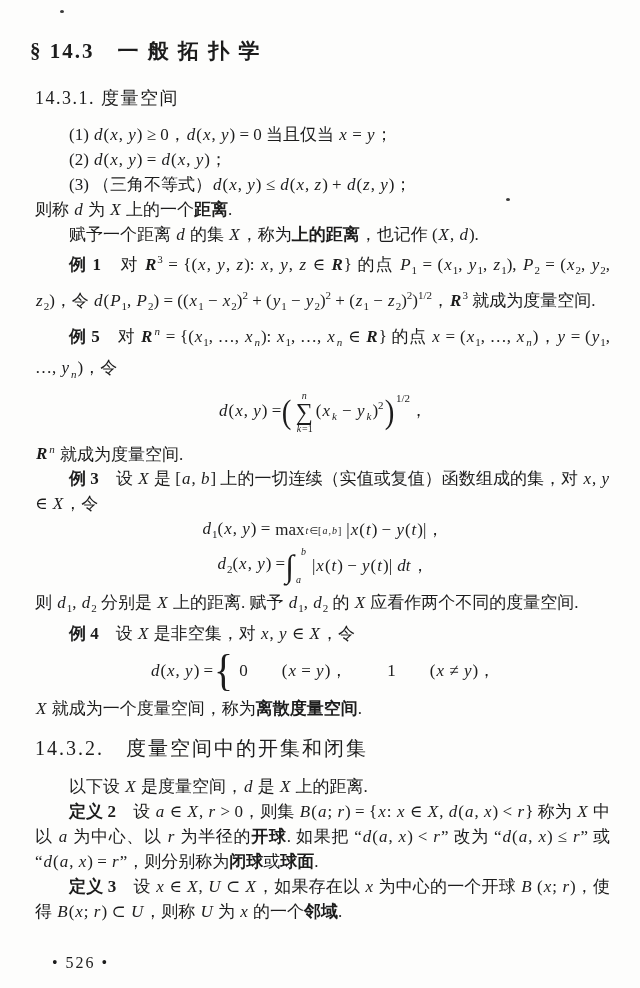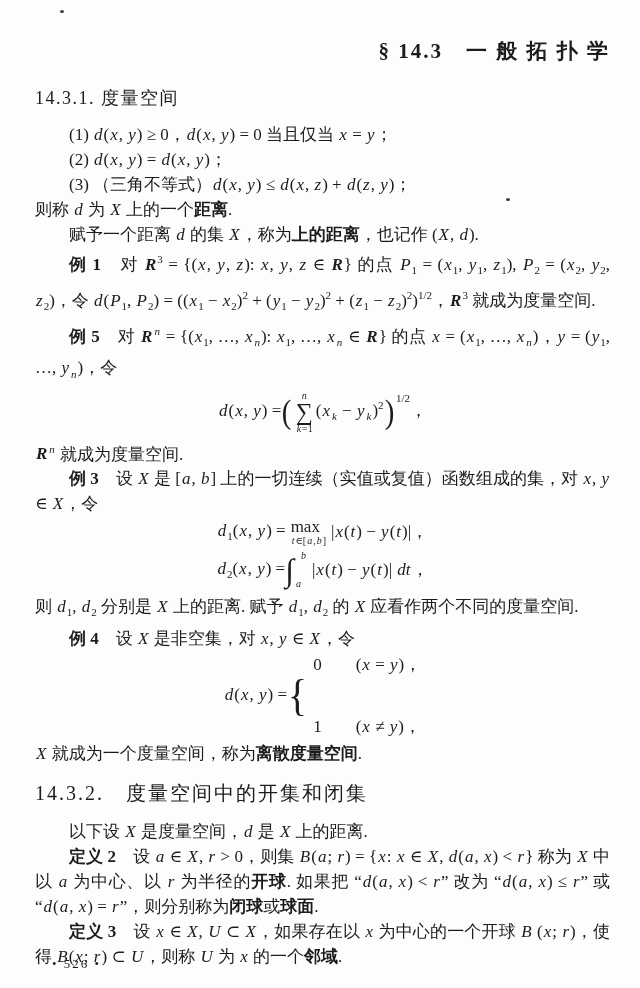--- a/index.html
+++ b/index.html
@@ -11,21 +11,21 @@
     color:#1c1c1c;
     font-family:"Liberation Serif","DejaVu Serif",serif;
     overflow:hidden;
     box-sizing:border-box;
   }
   .speck{position:absolute;background:#3a3a3a;border-radius:50%;}
   .speck1{left:60px;top:10px;width:4px;height:3px;}
   .speck2{left:506px;top:198px;width:4px;height:3px;}
   .title{
     margin:36px 30px 0 30px;
-    text-align:right;
+    text-align:left;
     font-size:21px;line-height:30px;
     font-weight:bold;
     letter-spacing:2px;
   }
   .h-sub{
     margin:20px 17px 0 35px;
     font-size:18px;line-height:24px;
     font-weight:normal;
     letter-spacing:1.5px;
   }
@@ -48,32 +48,32 @@
   
   .formula{
     display:flex;justify-content:center;align-items:center;
     margin:3px 0;line-height:1.2;
   }
   .bigparen{font-size:34px;line-height:1;transform:scaleX(0.85);}
   .sigma-block{display:inline-flex;flex-direction:column;align-items:center;line-height:1;margin:0 3px;}
   .sigma-upper,.sigma-lower{font-size:10px;line-height:11px;}
   .sigma{font-size:24px;line-height:22px;}
   .f-exp{font-size:11px;position:relative;top:-13px;margin-left:1px;}
-  .max-stack{display:inline-flex;flex-direction:column;margin:0 5px;line-height:1;}
+  .max-stack{display:inline-flex;flex-direction:row;align-items:center;margin:0 5px;line-height:1;font-family:Liberation Serif, serif;}
   .max-op{font-size:17px;line-height:16px;}
   .max-under{font-size:10px;line-height:11px;}
   .int-sign{font-size:32px;line-height:1;}
   .int-limits{display:inline-flex;flex-direction:column;justify-content:space-between;height:42px;font-size:10px;margin:0 5px 0 1px;box-sizing:border-box;padding:1px 0;}
   .int-upper{margin-left:5px;}
   .brace{font-size:44px;line-height:1;font-weight:300;transform:scaleX(0.9);}
-  .cases{display:inline-flex;flex-direction:column;margin-left:5px;gap:40px;}
+  .cases{display:inline-flex;flex-direction:row;margin-left:5px;gap:40px;}
   .case-row{line-height:22px;text-align:left;}
   .footer{
     position:absolute;left:52px;bottom:16px;
-    font-size:13px;letter-spacing:2px;
+    font-size:16px;letter-spacing:2px;
   }
 </style>
 </head>
 <body>
 
 <div class="page">
   <div class="speck speck1"></div>
   <div class="speck speck2"></div>
 
   <h1 class="title">§ 14.3　一 般 拓 扑 学</h1>

